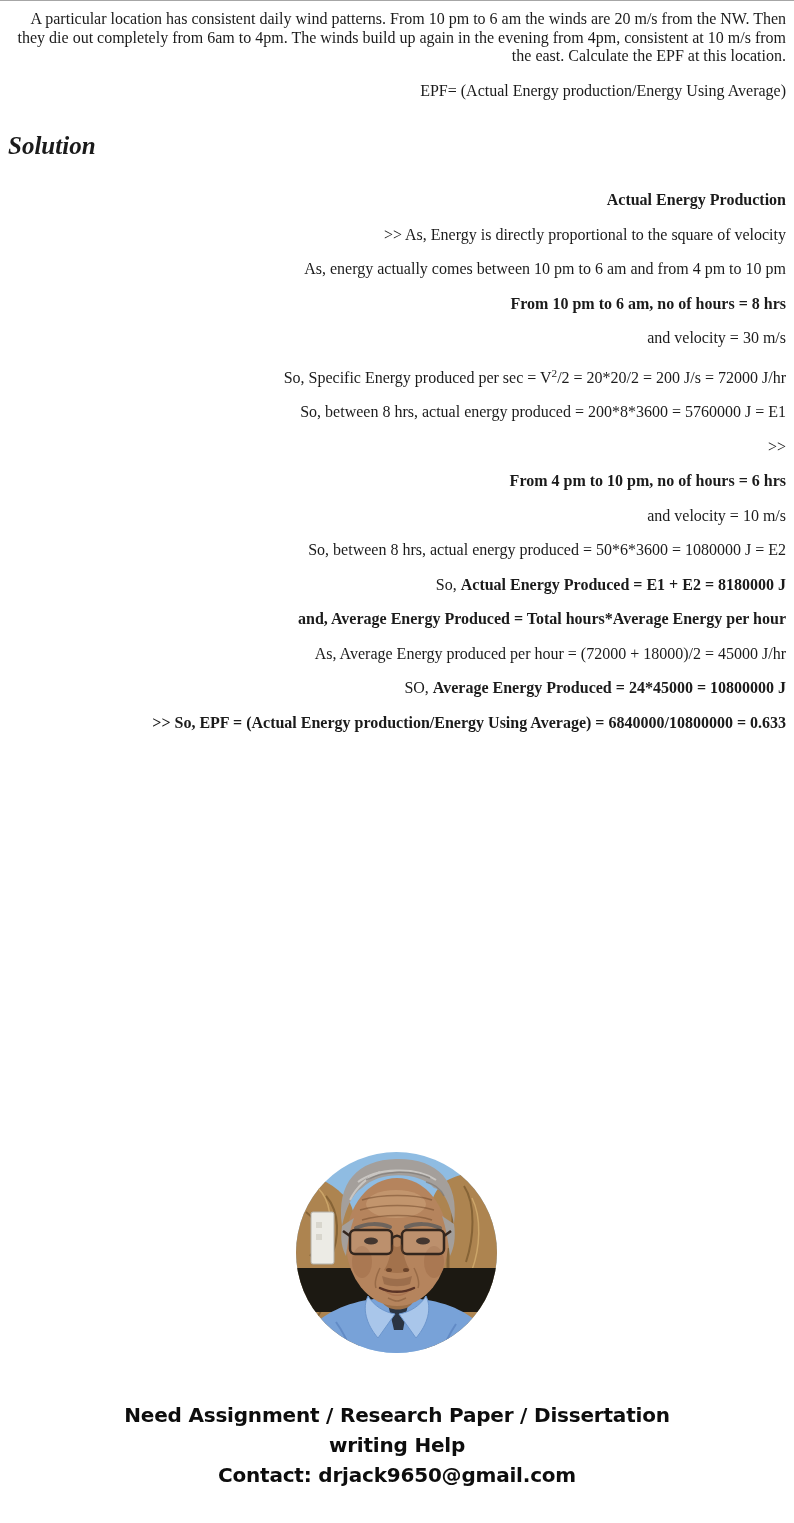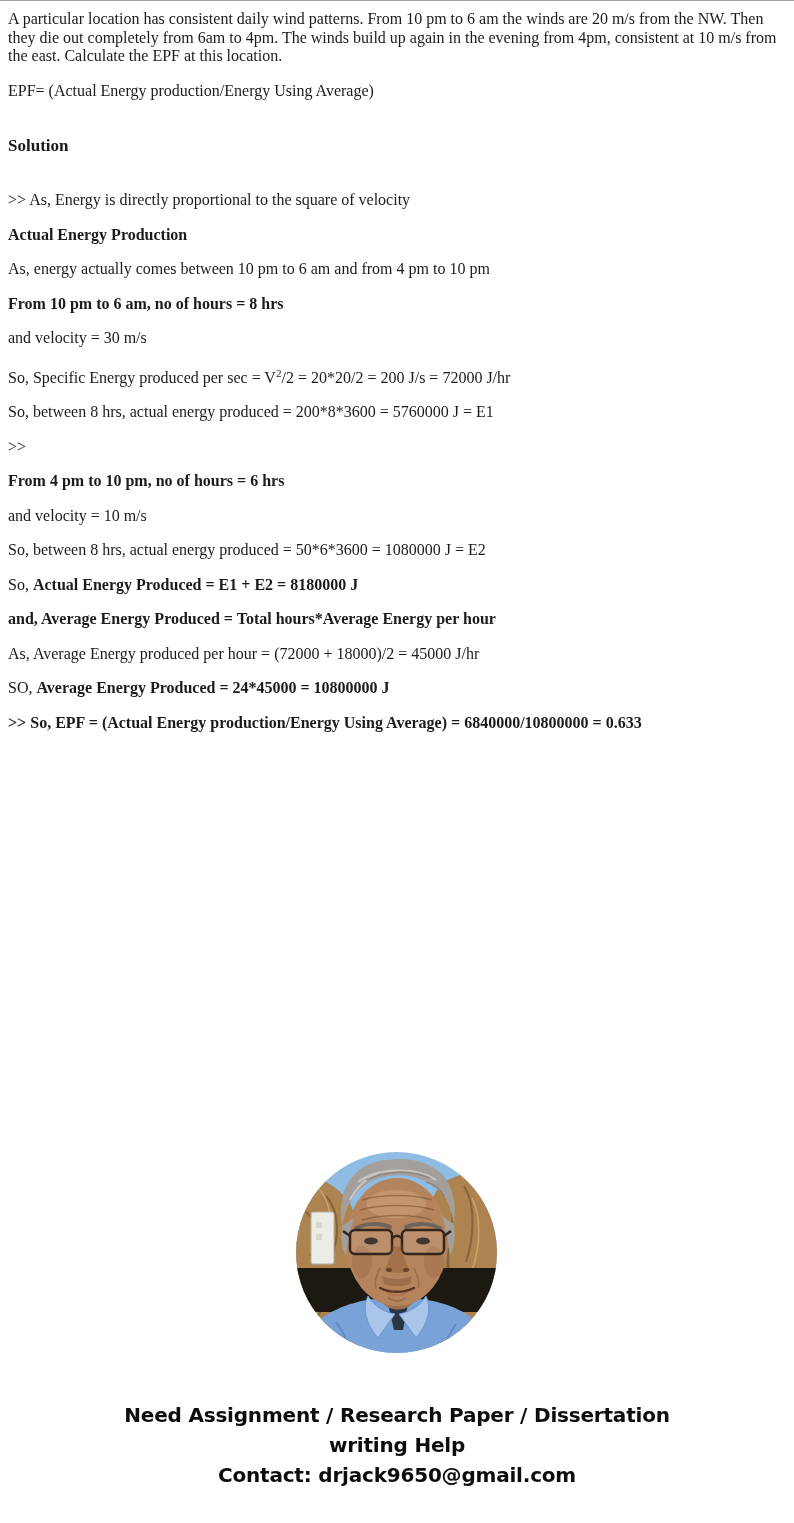--- a/index.html
+++ b/index.html
@@ -2,23 +2,23 @@
 <html><head>
 <meta charset="utf-8">
 <style>
   html,body{margin:0;padding:0;}
   body{
     width:794px;height:1523px;background:#ffffff;position:relative;overflow:hidden;
     font-family:"Liberation Serif", serif;color:#1b1b1b;
   }
   .top-artifact{position:absolute;top:0;left:0;width:794px;height:1px;background:#3a3a3a;opacity:.45;}
   .content{padding:10px 8px 0;font-size:16px;}
-  .content p{margin:16px 0;line-height:18.5px;}
+  .content p{margin:16px 0;line-height:18.5px;text-align:right;}
   #intro-block p:first-child{margin-top:0;}
-  h3.solution-heading{font-size:17px;line-height:21px;margin:35px 0;font-weight:bold;}
+  h3.solution-heading{font-size:25px;line-height:21px;margin:35px 0;font-weight:bold;font-style:italic;}
   sup{font-size:0.7em;}
   b{font-weight:bold;}
   .avatar{position:absolute;top:1152px;left:296px;width:201px;height:201px;}
   .avatar svg{display:block;width:100%;height:100%;}
   .footer{
     position:absolute;top:1400px;left:0;width:794px;text-align:center;
     font-family:"DejaVu Sans", sans-serif;font-weight:700;font-size:20px;
     line-height:30px;letter-spacing:-0.2px;color:#0d0d0d;
   }
 </style>
@@ -28,22 +28,22 @@
 <div class="page">
   <div class="top-artifact"></div>
 
   <div class="content">
     <div id="intro-block">
         <p><span>A particular location has consistent daily wind patterns. From 10 pm to 6 am the winds are 20 m/s from the NW. Then they die out completely from 6am to 4pm. The winds build up again in the evening from 4pm, consistent at 10 m/s from the east. Calculate the EPF at this location.</span></p>
         <p><span>EPF= (Actual Energy production/Energy Using Average)</span></p>
       </div>
     <h3 class="solution-heading">Solution</h3>
     <div id="solution-block">
+        <p><b>Actual Energy Production</b></p>
         <p><span>&gt;&gt; As, Energy is directly proportional to the square of velocity</span></p>
-        <p><b>Actual Energy Production</b></p>
         <p><span>As, energy actually comes between 10 pm to 6 am and from 4 pm to 10 pm</span></p>
         <p><b>From 10 pm to 6 am, no of hours = 8 hrs</b></p>
         <p><span>and velocity = 30 m/s</span></p>
         <p><span>So, Specific Energy produced per sec = V</span><sup>2</sup><span>/2 = 20*20/2 = 200 J/s = 72000 J/hr</span></p>
         <p><span>So, between 8 hrs, actual energy produced = 200*8*3600 = 5760000 J = E1</span></p>
         <p><span>&gt;&gt;</span></p>
         <p><b>From 4 pm to 10 pm, no of hours = 6 hrs</b></p>
         <p><span>and velocity = 10 m/s</span></p>
         <p><span>So, between 8 hrs, actual energy produced = 50*6*3600 = 1080000 J = E2</span></p>
         <p><span>So, </span><b>Actual Energy Produced = E1 + E2 = 8180000 J</b></p>

